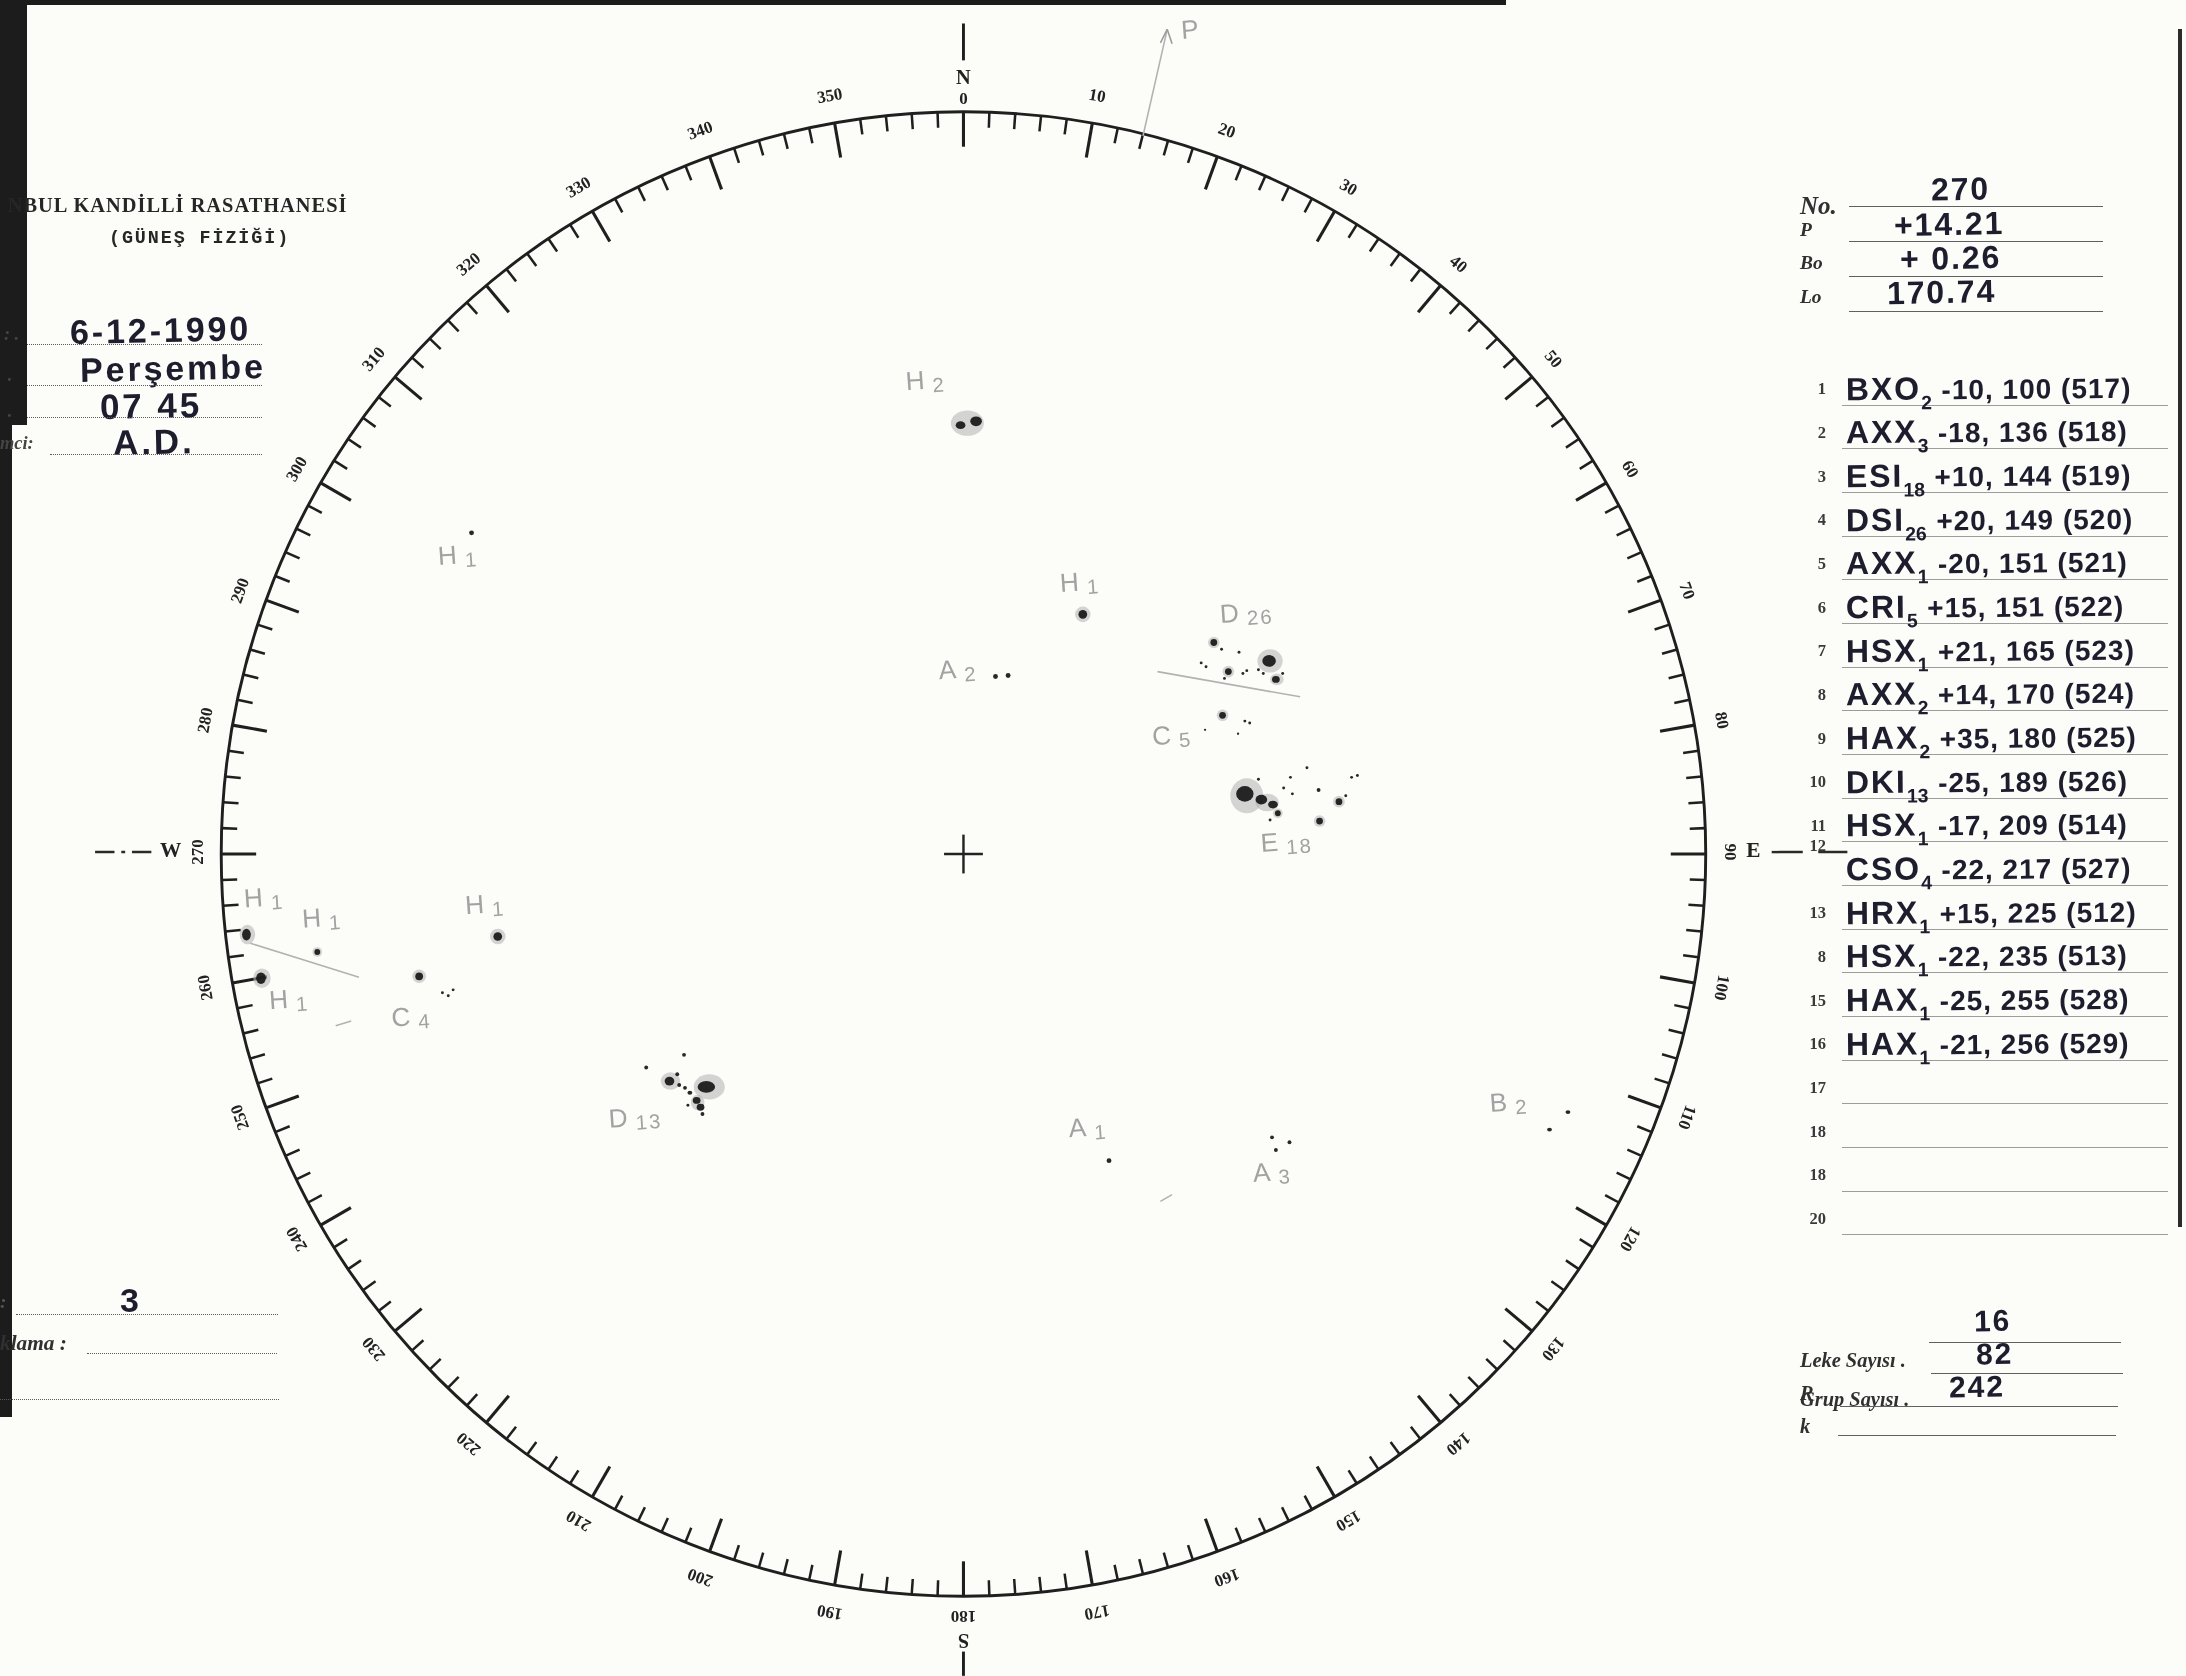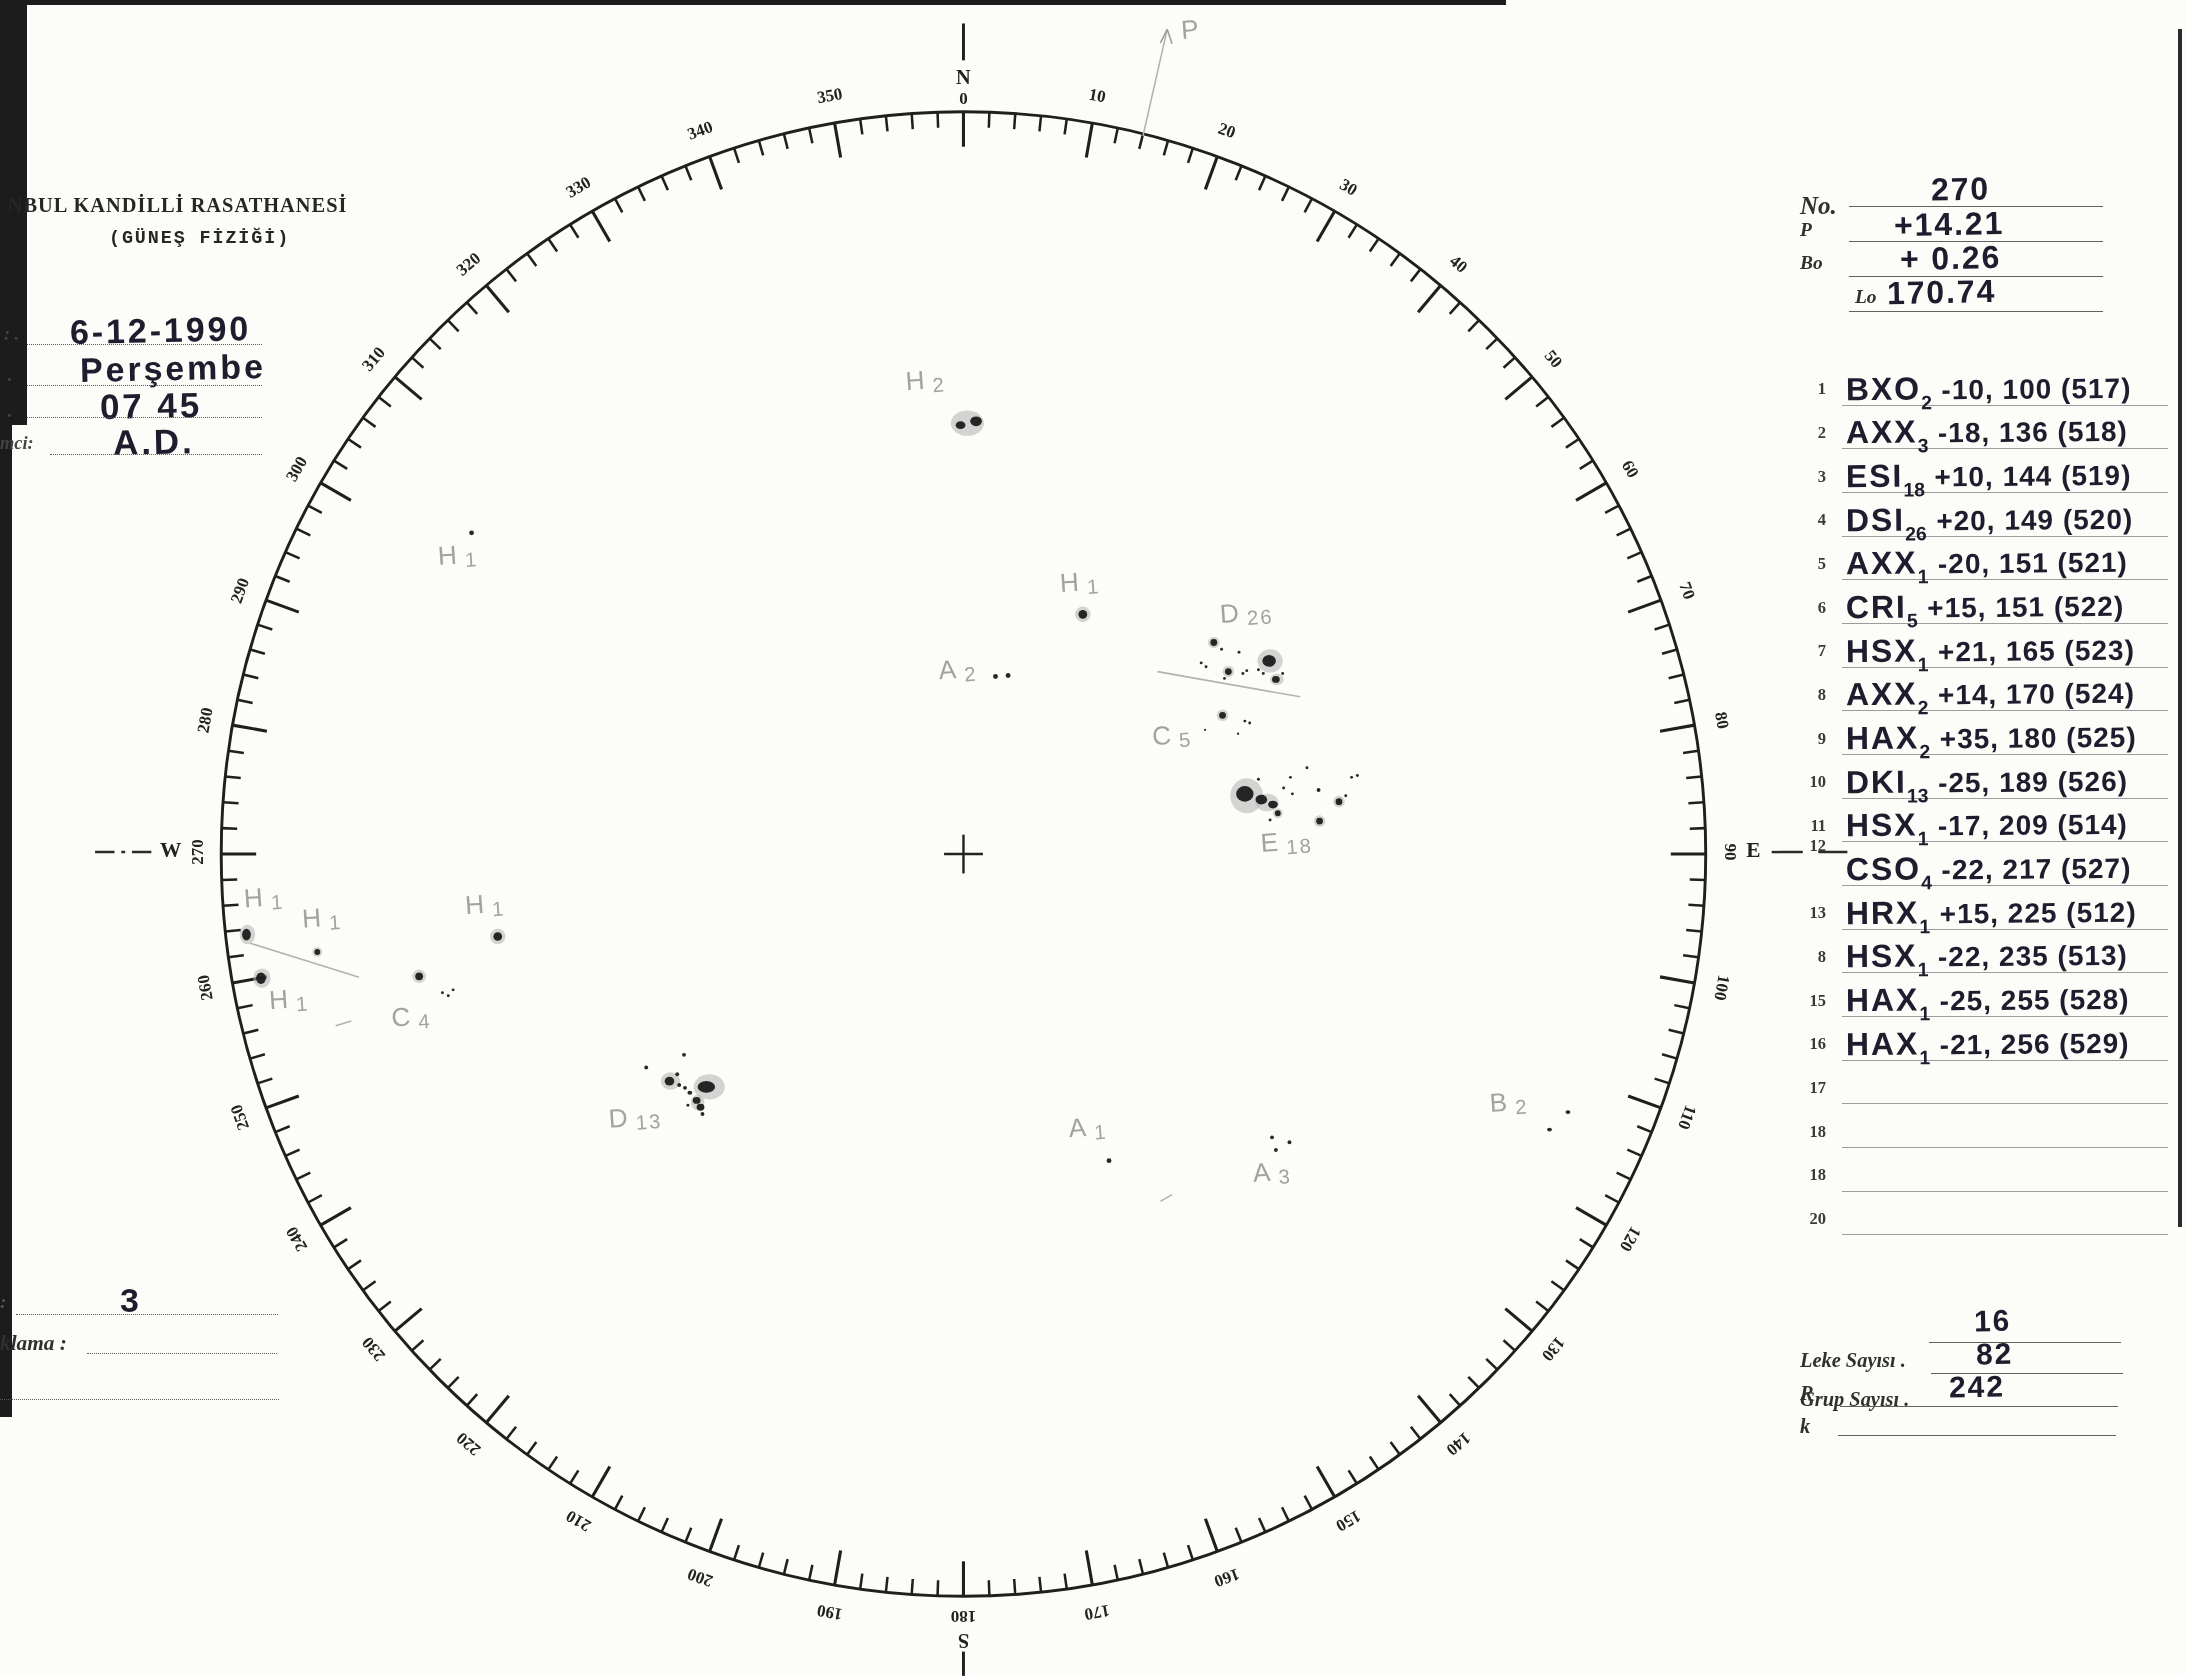--- a/index.html
+++ b/index.html
@@ -402,21 +402,21 @@
     <div class="abs dotline" style="left:50px;top:454px;width:212px;"></div>
     <div class="abs formlabel" style="left:1800px;top:192px;font-size:25px;">No.</div>
     <div class="abs hw" style="left:1931px;top:171px;font-size:32px;letter-spacing:1.9px;">270</div>
     <div class="abs solidline" style="left:1849px;top:206px;width:254px;border-top-width:1.5px;"></div>
     <div class="abs formlabel" style="left:1800px;top:219px;font-size:19.4px;">P</div>
     <div class="abs hw" style="left:1894px;top:206px;font-size:32px;letter-spacing:1.9px;">+14.21</div>
     <div class="abs solidline" style="left:1849px;top:241px;width:254px;border-top-width:1.5px;"></div>
     <div class="abs formlabel" style="left:1800px;top:252px;font-size:19.4px;">Bo</div>
     <div class="abs hw" style="left:1900px;top:240px;font-size:32px;letter-spacing:1.9px;">+ 0.26</div>
     <div class="abs solidline" style="left:1849px;top:276px;width:254px;border-top-width:1.5px;"></div>
-    <div class="abs formlabel" style="left:1855px;top:286px;font-size:19.4px;text-align:right;">Lo</div>
+    <div class="abs formlabel" style="left:1800px;top:286px;font-size:19.4px;text-align:right;">Lo</div>
     <div class="abs hw" style="left:1887px;top:274px;font-size:32px;letter-spacing:1.9px;">170.74</div>
     <div class="abs solidline" style="left:1849px;top:311px;width:254px;border-top-width:1.5px;"></div>
     <div class="abs rownum" style="left:1799px;top:379px;">1</div>
     <div class="abs penline" style="left:1842px;top:405px;width:326px;"></div>
     <div class="abs hwnum" style="left:1846px;top:370px;font-size:32px;transform:rotate(-0.5deg);"><span class="gcls">BXO</span><span class="gsub">2</span><span class="grest">-10, 100 (517)</span></div>
     <div class="abs rownum" style="left:1799px;top:423px;">2</div>
     <div class="abs penline" style="left:1842px;top:448px;width:326px;"></div>
     <div class="abs hwnum" style="left:1846px;top:413px;font-size:32px;transform:rotate(-0.5deg);"><span class="gcls">AXX</span><span class="gsub">3</span><span class="grest">-18, 136 (518)</span></div>
     <div class="abs rownum" style="left:1799px;top:467px;">3</div>
     <div class="abs penline" style="left:1842px;top:492px;width:326px;"></div>

